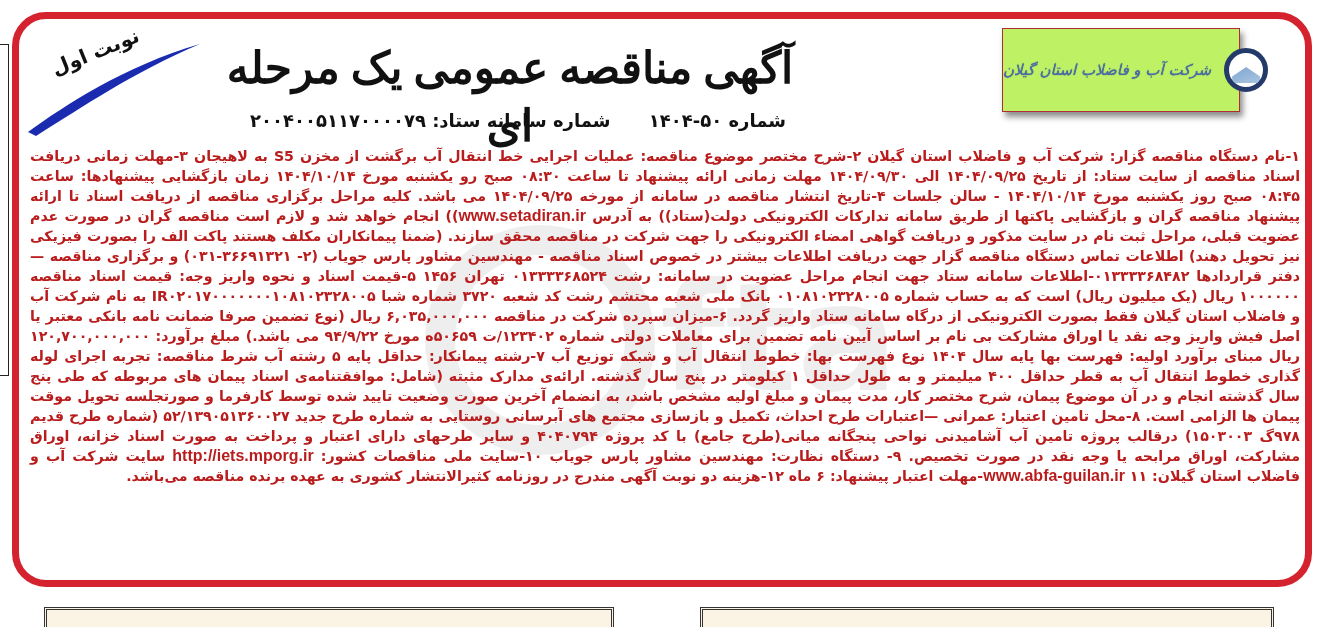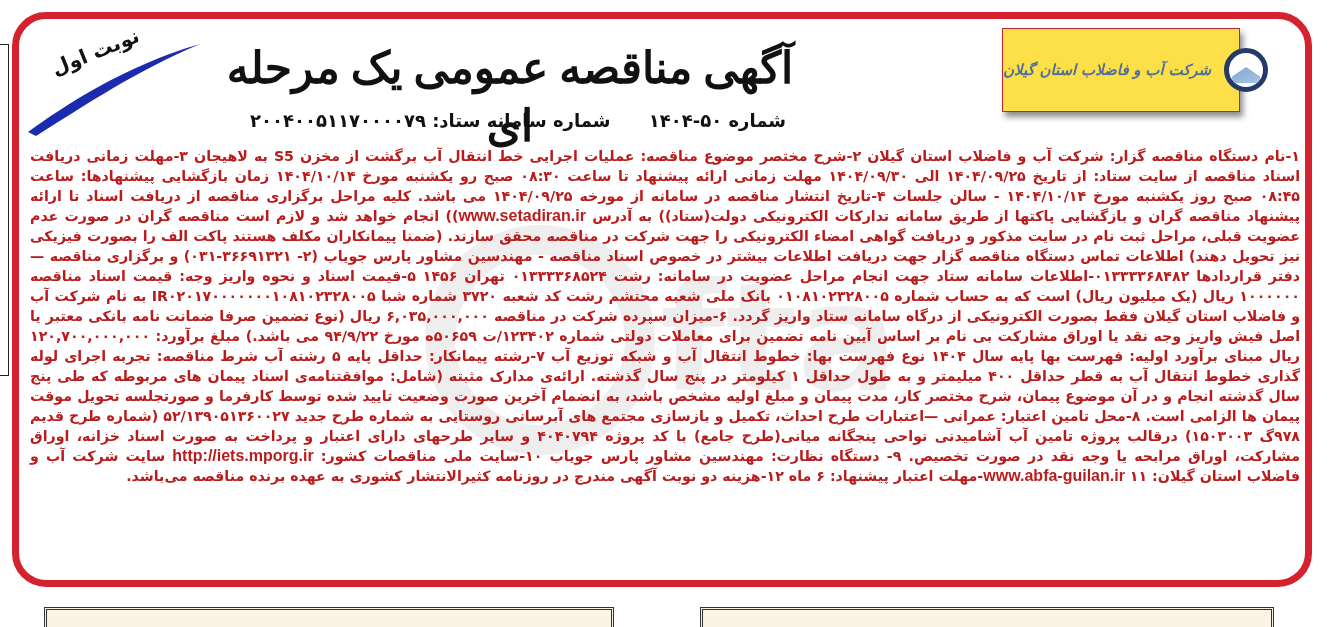--- a/index.html
+++ b/index.html
@@ -13,21 +13,21 @@
     position:absolute; left:0; top:44px; width:8px; height:330px;
     border:1px solid #222; border-left:none; background:#fff;
   }
   .frame {
     position:absolute; left:12px; top:12px; width:1300px; height:575px;
     border:7px solid #d4232e; border-radius:34px;
     box-sizing:border-box; background:#fff;
   }
   .logo-box {
     position:absolute; left:1002px; top:28px; width:238px; height:84px;
-    border:1px solid #b02b35; background:#fde047;
+    border:1px solid #b02b35; background:#bef264;
     box-shadow:3px 5px 6px rgba(0,0,0,0.45);
     display:flex; align-items:center; justify-content:flex-end; gap:13px;
     padding-right:14px; box-sizing:border-box; direction:rtl;
   }
   .logo-circle {
     width:44px; height:44px; border-radius:50%;
     border:5px solid #233a6a; box-sizing:border-box;
     background:#fff; position:relative; overflow:hidden; flex:none;
   }
   .logo-circle::after {

